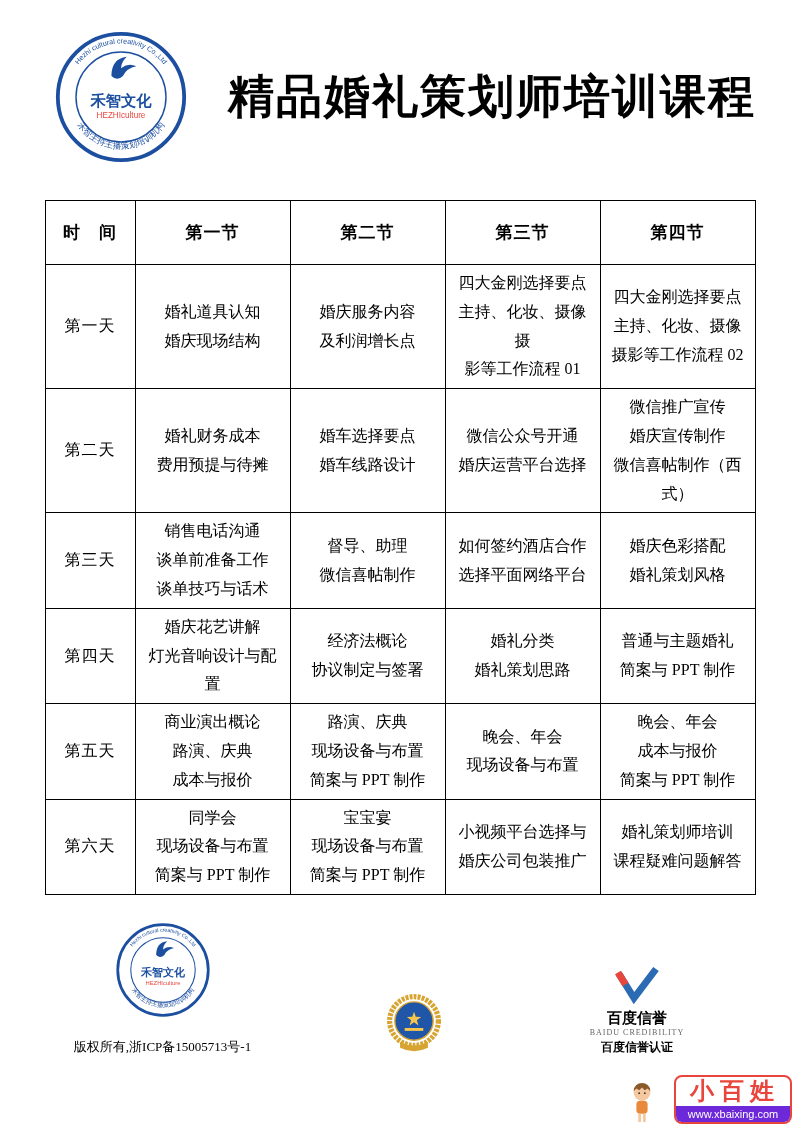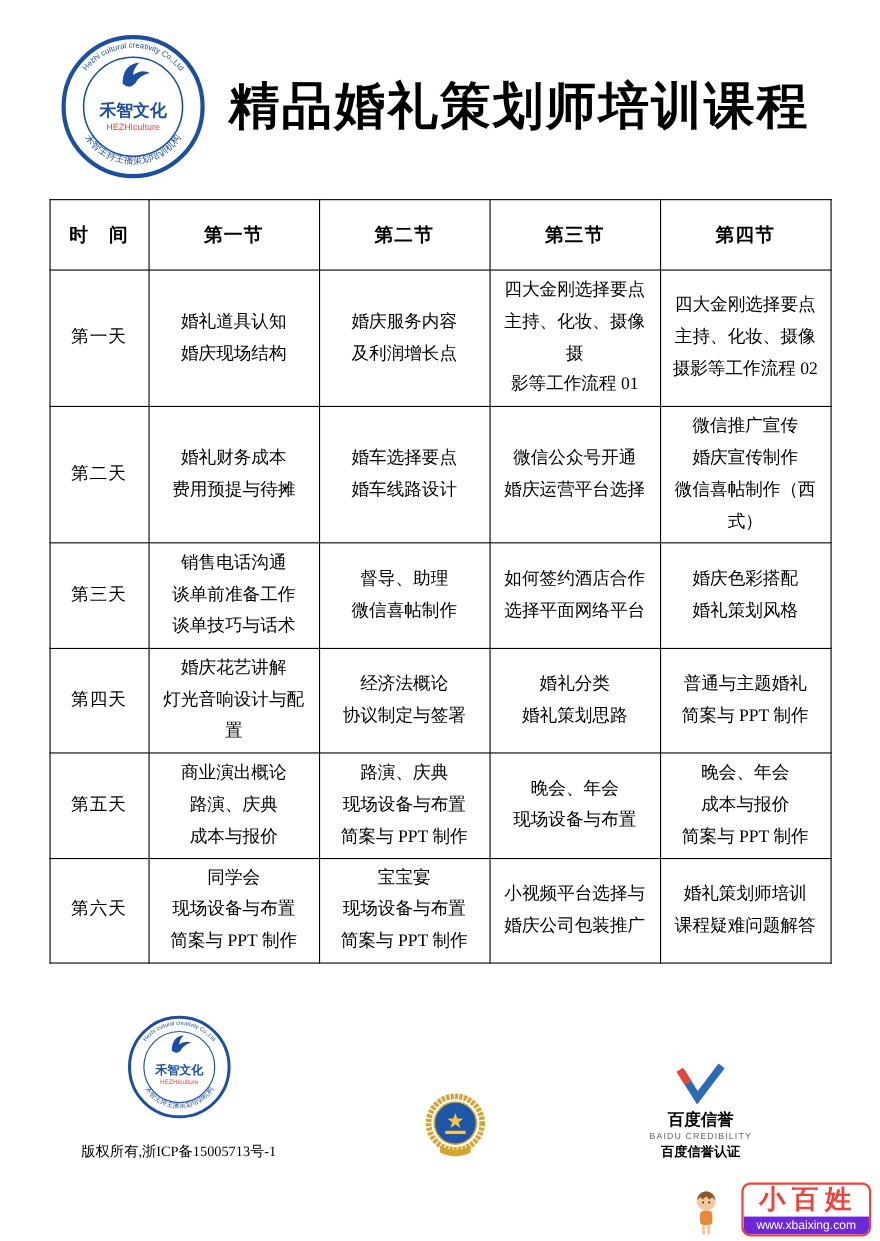--- a/index.html
+++ b/index.html
@@ -10,28 +10,28 @@
     overflow:hidden;
     color:#000;
     font-family:"Liberation Serif","DejaVu Serif",serif;
   }
 
   
   .header { display:flex; align-items:center; padding:30px 44px 0 54px; }
   .logo-wrap { width:134px; height:134px; flex:0 0 auto; }
   .logo-wrap svg { width:100%; height:100%; }
   .page-title {
-    flex:1; text-align:center;
+    flex:1; text-align:right;
     font-size:46px; font-weight:900; letter-spacing:2px;
     font-family:"Liberation Serif","DejaVu Serif",serif;
   }
 
   
   .course-table {
-    width:710px; margin:17px auto 0;
+    width:710px; margin:36px auto 0;
     border-collapse:collapse; table-layout:fixed;
   }
   .course-table th, .course-table td {
     border:1px solid #000;
     text-align:center; vertical-align:middle;
     padding:4px 6px;
   }
   .course-table th { height:64px; font-size:17px; font-weight:bold; letter-spacing:1px; }
   .course-table td {
     height:95px; font-size:16px; line-height:1.8;
@@ -49,21 +49,21 @@
   .f-left { width:205px; }
   .f-center { flex:1; }
   .f-right { width:150px; }
   .small-logo { width:96px; height:96px; }
   .small-logo svg { width:100%; height:100%; }
   .copyright { font-size:13px; margin-top:20px; white-space:nowrap; }
   .police-badge svg { display:block; }
   .police-text { font-size:16px; font-weight:bold; margin-top:12px; white-space:nowrap; }
   .baidu-logo svg { display:block; }
   .baidu-title { font-size:15px; font-weight:bold; margin-top:4px; }
-  .baidu-sub { font-size:8px; color:#666; letter-spacing:1px; font-family:Liberation Sans, sans-serif; }
+  .baidu-sub { font-size:8px; color:#666; letter-spacing:1px; font-family:Liberation Serif, serif; }
   .baidu-cert { font-size:12px; font-weight:bold; margin-top:2px; white-space:nowrap; }
 
   
   .watermark { position:absolute; right:8px; bottom:4px; display:flex; align-items:flex-end; gap:18px; }
   .wm-mascot svg { display:block; }
   .wm-box {
     border:2px solid #e8453c; border-radius:8px; background:#fff;
     overflow:hidden; text-align:center;
   }
   .wm-name { color:#e8453c; font-size:24px; font-weight:bold; letter-spacing:6px; padding:1px 10px 0 14px; line-height:1.15; }

